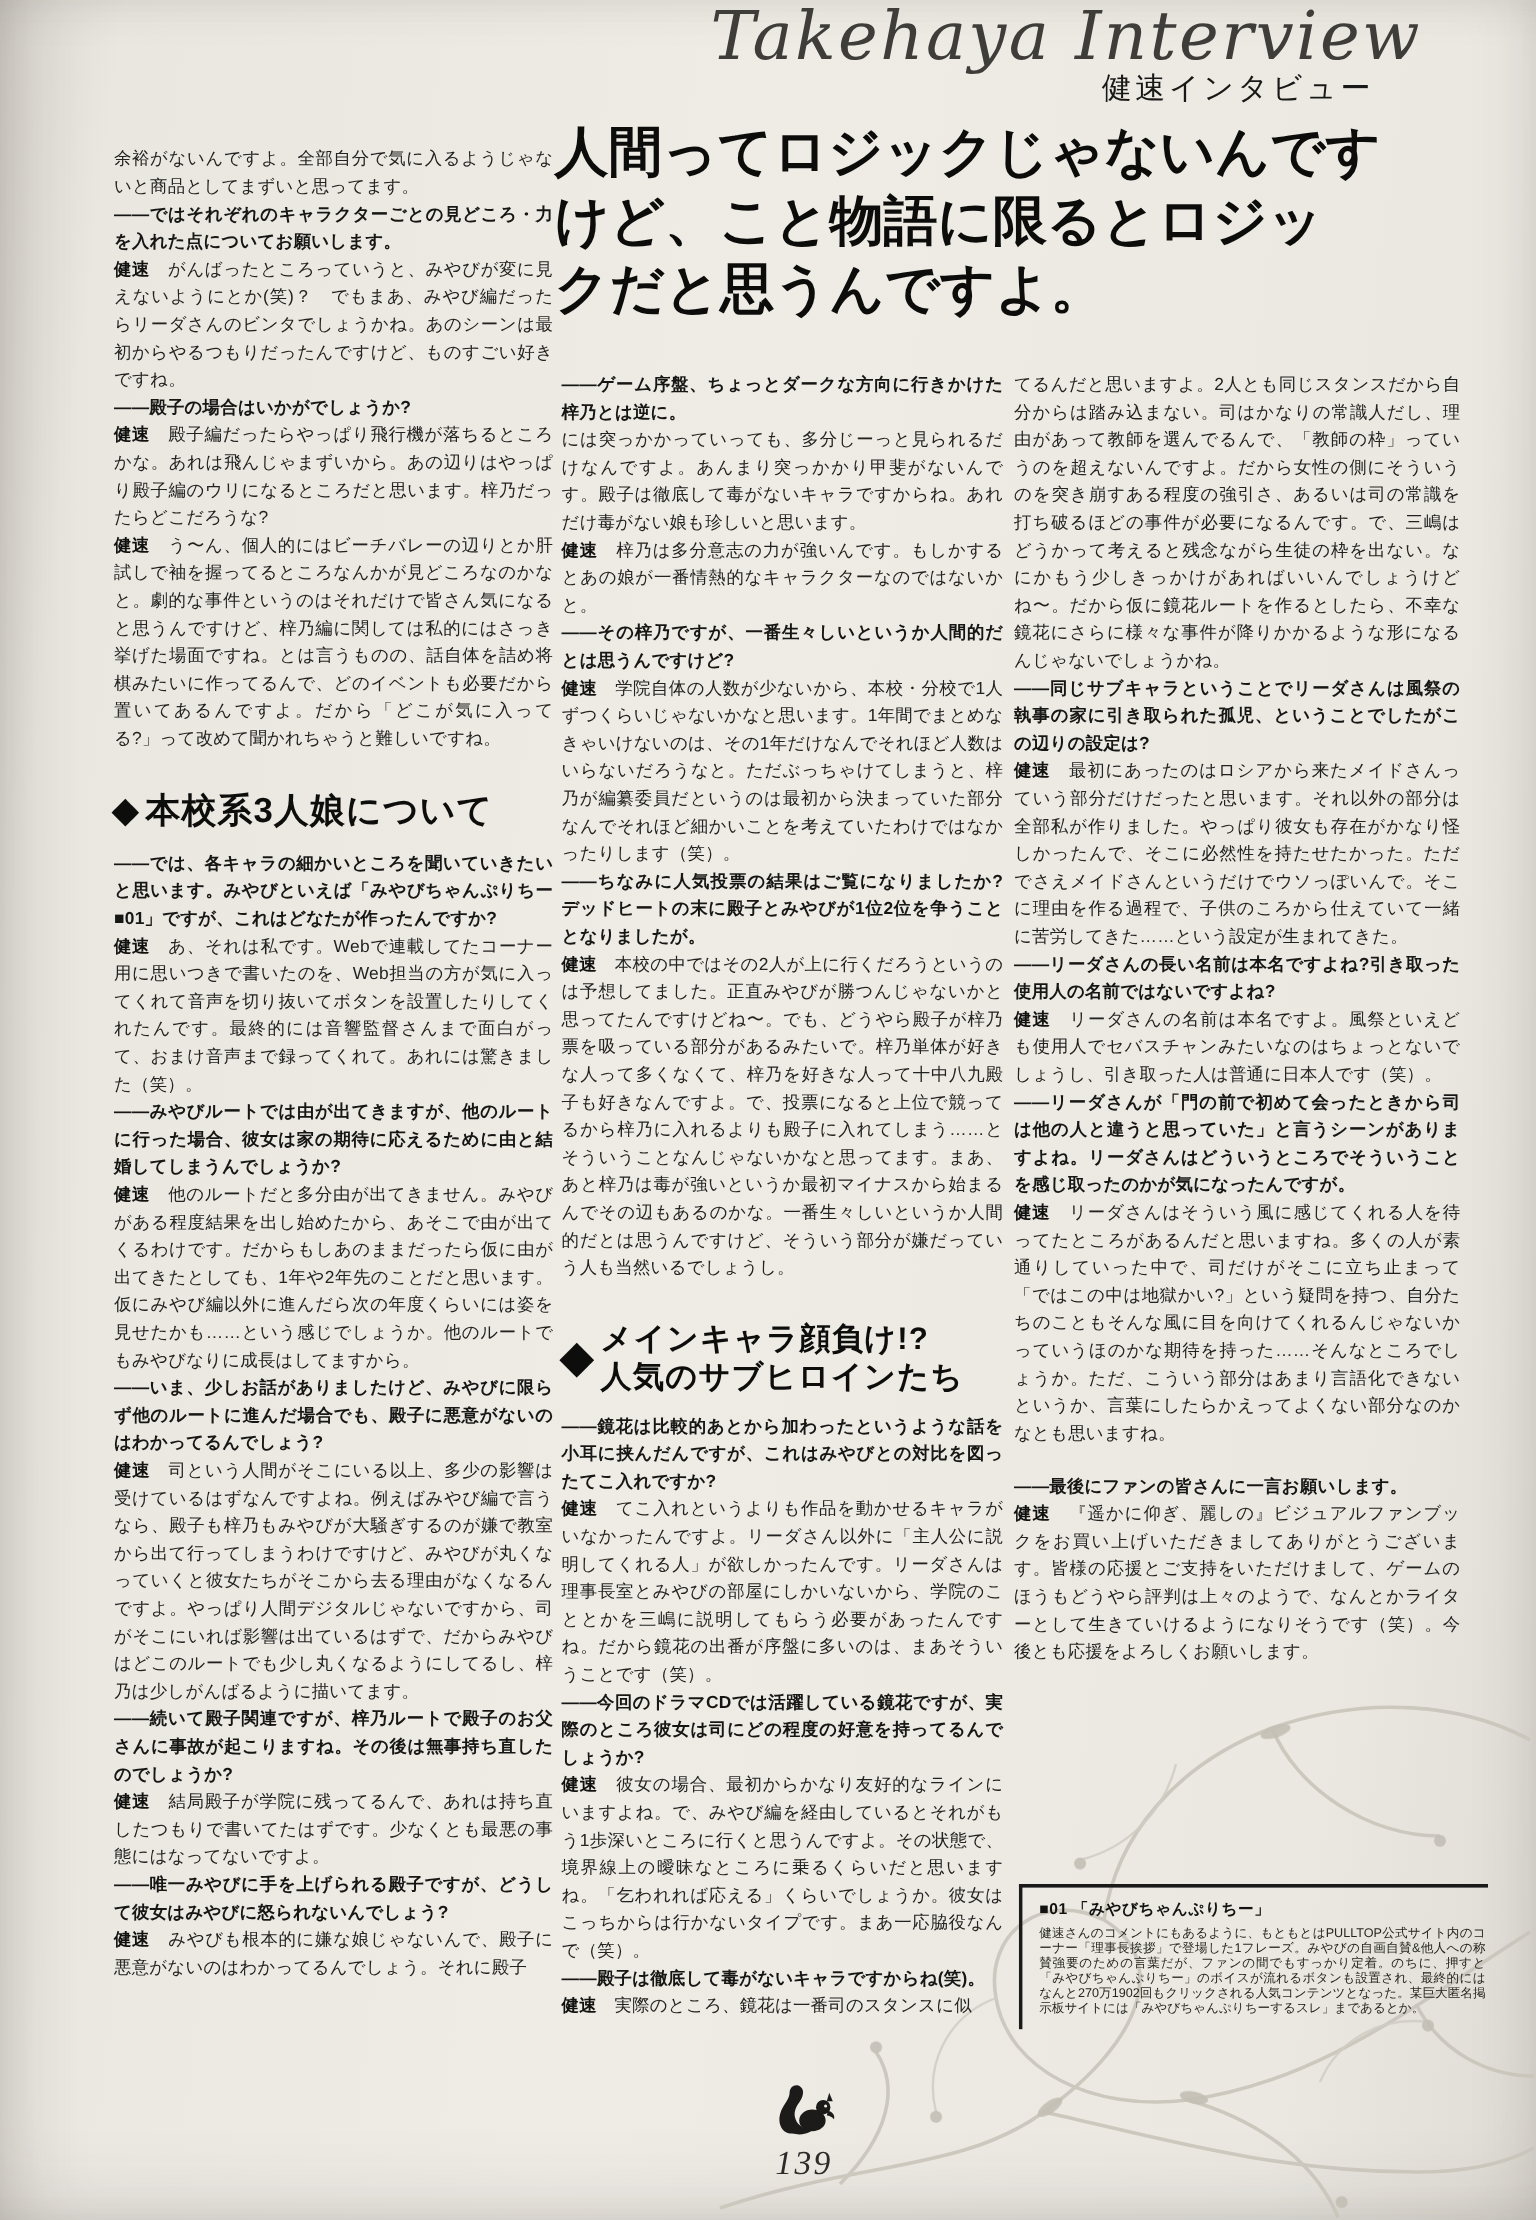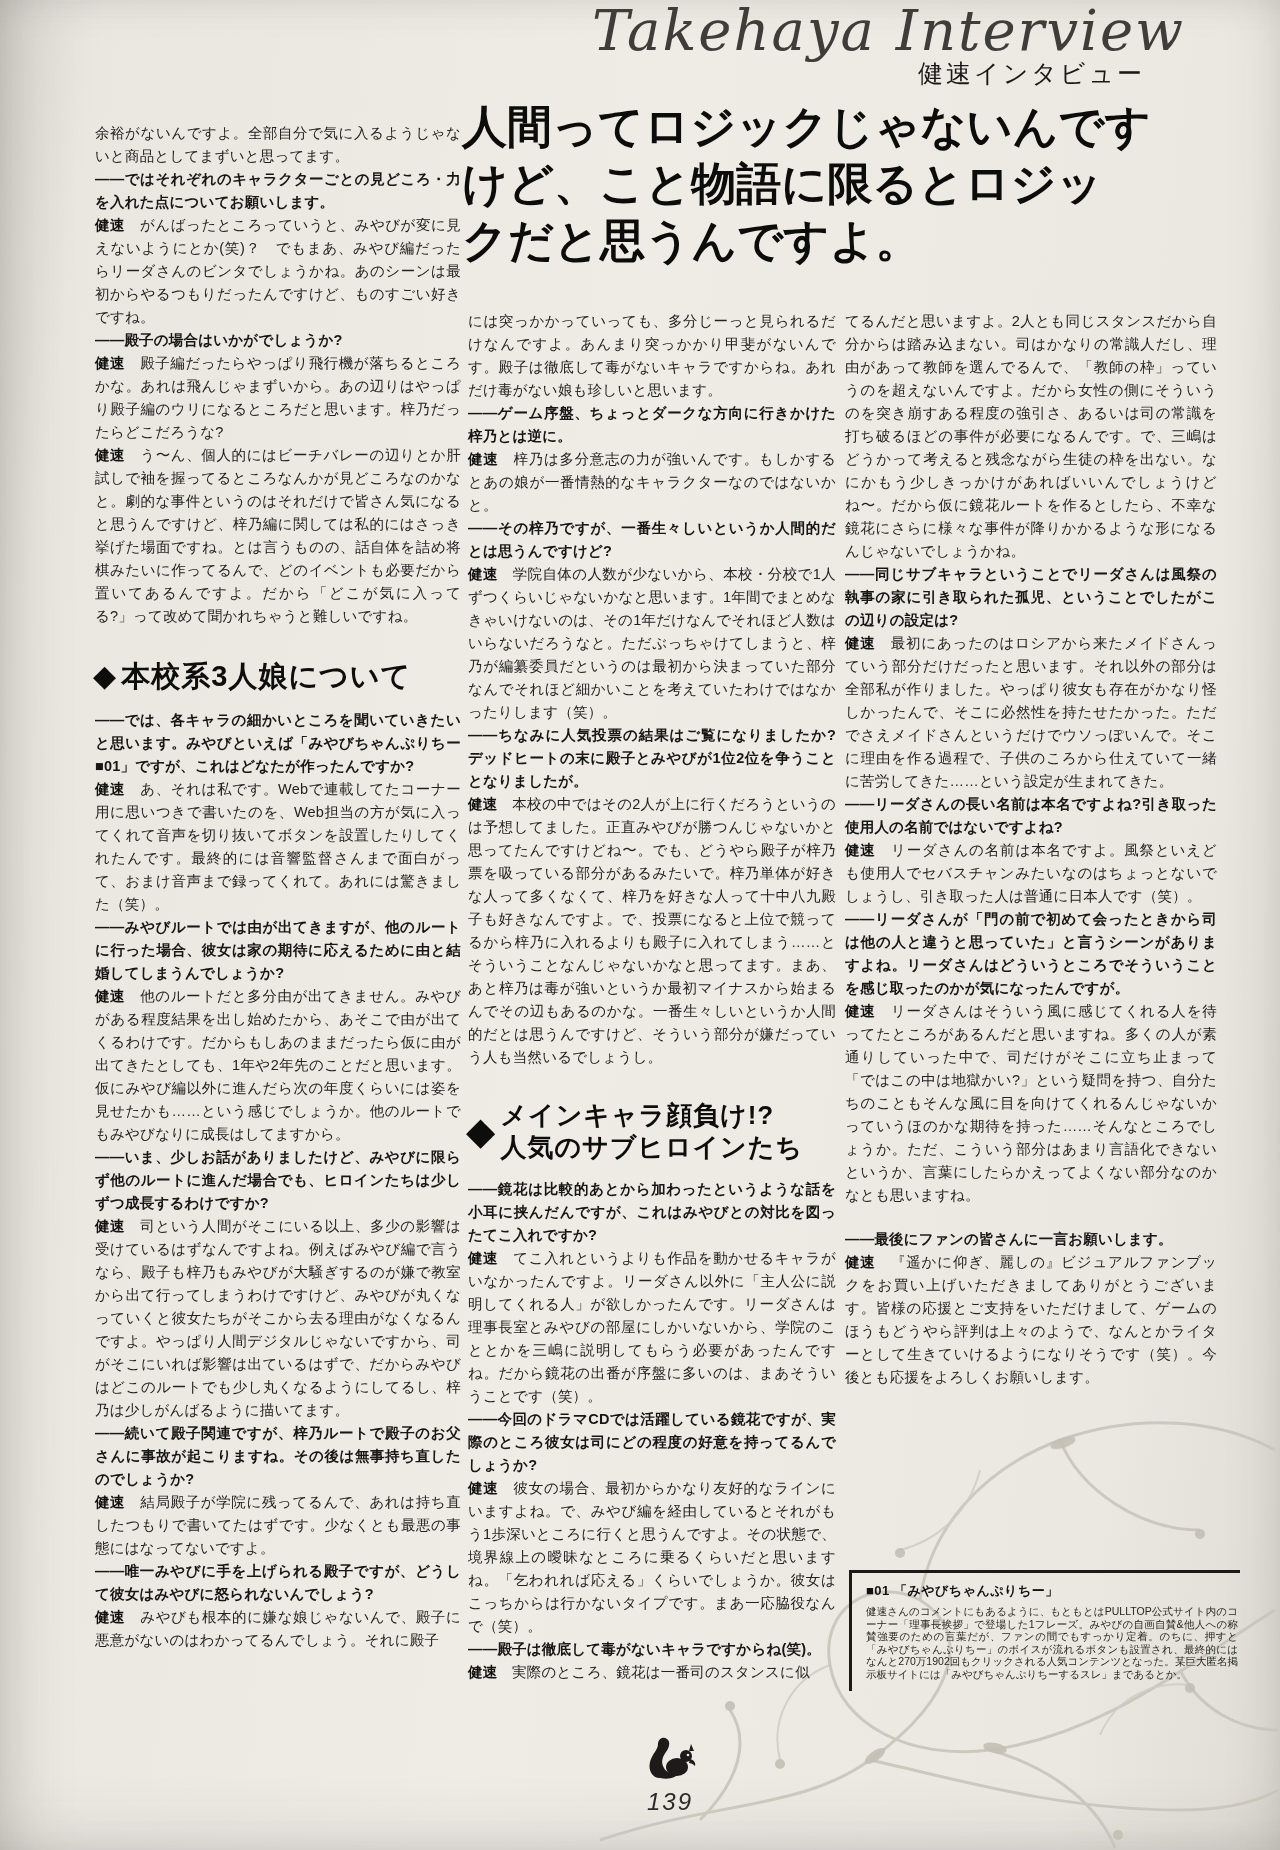--- a/index.html
+++ b/index.html
@@ -41,22 +41,22 @@
   .footnote{
     position:absolute;left:849px;top:1570px;width:372px;
     border-top:3px solid #1a1a18;border-left:3px solid #1a1a18;
     padding:9px 2px 10px 14px;
   }
   .footnote-title{font-size:13px;font-weight:bold;color:#121210;letter-spacing:.5px;margin-bottom:5px;}
   .footnote-body{font-size:10.5px;line-height:12.6px;text-align:justify;color:#26261f;}
   .ornament{position:absolute;left:646px;top:1734px;width:50px;height:48px;}
   .page-number{
     position:absolute;left:595px;top:1788px;width:150px;text-align:center;
-    font-family:Liberation Sans, sans-serif;font-style:italic;
-    font-size:24px;color:#2c2b29;letter-spacing:2px;
+    font-family:Liberation Serif, serif;font-style:italic;
+    font-size:28px;color:#2c2b29;letter-spacing:2px;
   }
   .flourish{position:absolute;left:540px;top:1380px;width:740px;height:470px;pointer-events:none;}
 </style>
 </head>
 <body>
 
 <div class="page">
 
   <svg class="flourish" viewBox="0 0 740 470" fill="none" xmlns="http://www.w3.org/2000/svg">
     <g stroke="#c9c5bb" stroke-width="3" fill="none" opacity="0.9">
@@ -105,30 +105,30 @@
       <div class="sec-head">
         <span class="diamond">◆</span>
         <span class="sec-lines">
           <span class="sec-line">本校系3人娘について</span>
         </span>
       </div>
       <p class="blk q">——では、各キャラの細かいところを聞いていきたいと思います。みやびといえば「みやびちゃんぷりちー■01」ですが、これはどなたが作ったんですか?</p>
       <p class="blk a"><span class="spk">健速</span>　あ、それは私です。Webで連載してたコーナー用に思いつきで書いたのを、Web担当の方が気に入ってくれて音声を切り抜いてボタンを設置したりしてくれたんです。最終的には音響監督さんまで面白がって、おまけ音声まで録ってくれて。あれには驚きました（笑）。</p>
       <p class="blk q">——みやびルートでは由が出てきますが、他のルートに行った場合、彼女は家の期待に応えるために由と結婚してしまうんでしょうか?</p>
       <p class="blk a"><span class="spk">健速</span>　他のルートだと多分由が出てきません。みやびがある程度結果を出し始めたから、あそこで由が出てくるわけです。だからもしあのままだったら仮に由が出てきたとしても、1年や2年先のことだと思います。仮にみやび編以外に進んだら次の年度くらいには姿を見せたかも……という感じでしょうか。他のルートでもみやびなりに成長はしてますから。</p>
-      <p class="blk q">——いま、少しお話がありましたけど、みやびに限らず他のルートに進んだ場合でも、ヒロインたちは少しずつ成長するわけですか?</p>
+      <p class="blk q">——いま、少しお話がありましたけど、みやびに限らず他のルートに進んだ場合でも、殿子に悪意がないのはわかってるんでしょう?</p>
       <p class="blk a"><span class="spk">健速</span>　司という人間がそこにいる以上、多少の影響は受けているはずなんですよね。例えばみやび編で言うなら、殿子も梓乃もみやびが大騒ぎするのが嫌で教室から出て行ってしまうわけですけど、みやびが丸くなっていくと彼女たちがそこから去る理由がなくなるんですよ。やっぱり人間デジタルじゃないですから、司がそこにいれば影響は出ているはずで、だからみやびはどこのルートでも少し丸くなるようにしてるし、梓乃は少しがんばるように描いてます。</p>
       <p class="blk q">——続いて殿子関連ですが、梓乃ルートで殿子のお父さんに事故が起こりますね。その後は無事持ち直したのでしょうか?</p>
       <p class="blk a"><span class="spk">健速</span>　結局殿子が学院に残ってるんで、あれは持ち直したつもりで書いてたはずです。少なくとも最悪の事態にはなってないですよ。</p>
       <p class="blk q">——唯一みやびに手を上げられる殿子ですが、どうして彼女はみやびに怒られないんでしょう?</p>
       <p class="blk a"><span class="spk">健速</span>　みやびも根本的に嫌な娘じゃないんで、殿子に悪意がないのはわかってるんでしょう。それに殿子</p>
     </div>
   <div class="col col-middle">
+      <p class="blk q">——ゲーム序盤、ちょっとダークな方向に行きかけた梓乃とは逆に。</p>
       <p class="blk p">には突っかかっていっても、多分じーっと見られるだけなんですよ。あんまり突っかかり甲斐がないんです。殿子は徹底して毒がないキャラですからね。あれだけ毒がない娘も珍しいと思います。</p>
-      <p class="blk q">——ゲーム序盤、ちょっとダークな方向に行きかけた梓乃とは逆に。</p>
       <p class="blk a"><span class="spk">健速</span>　梓乃は多分意志の力が強いんです。もしかするとあの娘が一番情熱的なキャラクターなのではないかと。</p>
       <p class="blk q">——その梓乃ですが、一番生々しいというか人間的だとは思うんですけど?</p>
       <p class="blk a"><span class="spk">健速</span>　学院自体の人数が少ないから、本校・分校で1人ずつくらいじゃないかなと思います。1年間でまとめなきゃいけないのは、その1年だけなんでそれほど人数はいらないだろうなと。ただぶっちゃけてしまうと、梓乃が編纂委員だというのは最初から決まっていた部分なんでそれほど細かいことを考えていたわけではなかったりします（笑）。</p>
       <p class="blk q">——ちなみに人気投票の結果はご覧になりましたか?　デッドヒートの末に殿子とみやびが1位2位を争うこととなりましたが。</p>
       <p class="blk a"><span class="spk">健速</span>　本校の中ではその2人が上に行くだろうというのは予想してました。正直みやびが勝つんじゃないかと思ってたんですけどね〜。でも、どうやら殿子が梓乃票を吸っている部分があるみたいで。梓乃単体が好きな人って多くなくて、梓乃を好きな人って十中八九殿子も好きなんですよ。で、投票になると上位で競ってるから梓乃に入れるよりも殿子に入れてしまう……とそういうことなんじゃないかなと思ってます。まあ、あと梓乃は毒が強いというか最初マイナスから始まるんでその辺もあるのかな。一番生々しいというか人間的だとは思うんですけど、そういう部分が嫌だっていう人も当然いるでしょうし。</p>
       <div class="sec-head multi">
         <span class="diamond">◆</span>
         <span class="sec-lines">
           <span class="sec-line">メインキャラ顔負け!?</span>
           <span class="sec-line">人気のサブヒロインたち</span>

